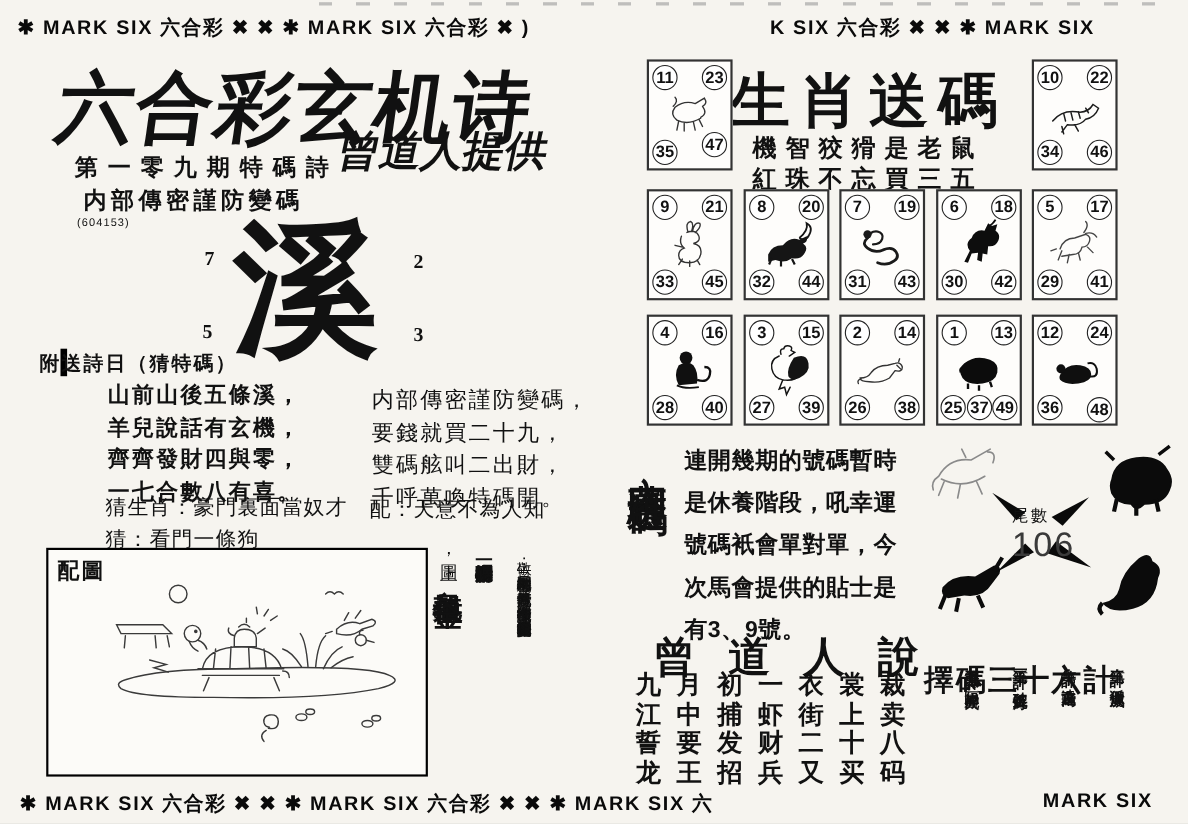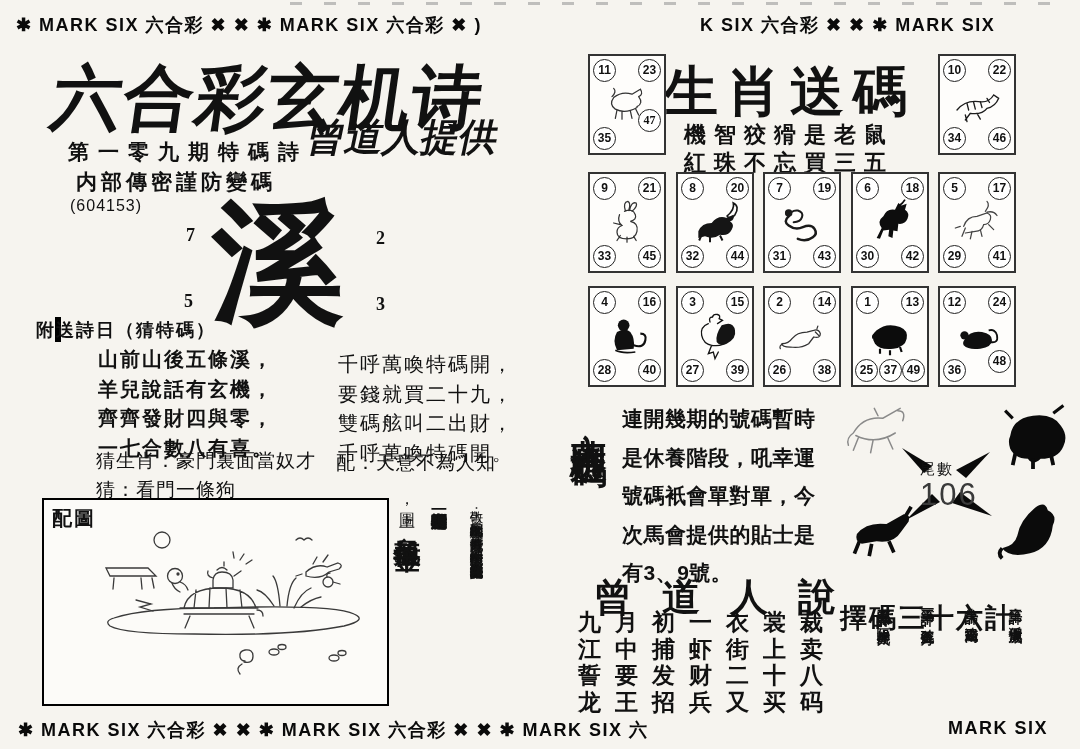--- a/index.html
+++ b/index.html
@@ -8,21 +8,21 @@
   .abs{position:absolute;}
   .serif{font-family:"Liberation Serif",serif;}
   
   .banner{font-weight:700;font-size:18px;letter-spacing:1.5px;white-space:nowrap;color:#0a0a0a;}
   .dashline{height:3px;background:repeating-linear-gradient(90deg,#9a9a9a 0 12px,transparent 12px 34px);opacity:.6;}
   
   .main-title{font-size:70px;font-weight:900;transform:skewX(-8deg);letter-spacing:2px;white-space:nowrap;}
   .provider{font-size:38px;font-weight:900;transform:skewX(-12deg);white-space:nowrap;}
   .issue{font-size:21px;letter-spacing:9px;font-weight:600;white-space:nowrap;}
   .warn{font-size:21px;letter-spacing:4px;font-weight:700;white-space:nowrap;}
-  .code{font-size:16px;letter-spacing:1px;}
+  .code{font-size:10px;letter-spacing:1px;}
   .bigchar{font-size:132px;font-weight:700;line-height:1;}
   .cornernum{font-size:18px;font-weight:600;}
   .poemhead{font-size:18px;font-weight:800;letter-spacing:2px;white-space:nowrap;}
   .poem div{font-size:20px;line-height:29.5px;letter-spacing:2px;white-space:nowrap;}
   .hint{font-size:19px;letter-spacing:1px;white-space:nowrap;}
   
   .peitu{border:2.5px solid #000;background:#fcfbf8;}
   .peitu-label{font-size:20px;font-weight:900;letter-spacing:2px;}
   
   .notice{writing-mode:vertical-rl;}
@@ -30,21 +30,21 @@
   .notice .small{font-size:13.5px;line-height:20px;}
   .notice .mid{font-size:16px;line-height:22px;margin-right:16px;font-weight:600;}
   .notice .bigline{font-size:16px;line-height:30px;margin-right:6px;}
   .notice .bigline b{font-size:27px;font-weight:800;letter-spacing:2px;}
   
   .shengxiao-title{font-size:54px;font-weight:900;letter-spacing:9px;white-space:nowrap;}
   .subtitle{font-size:22px;letter-spacing:8px;white-space:nowrap;font-weight:600;}
   .card{position:absolute;width:74px;height:97px;border:2px solid #333;background:#fefdfb;}
   .card svg{position:absolute;left:10px;top:24px;width:54px;height:50px;}
   .num{position:absolute;width:21px;height:21px;border:1.8px solid #222;border-radius:50%;
-       font-size:12px;font-weight:700;text-align:center;line-height:21px;background:#fff;}
+       font-size:15px;font-weight:700;text-align:center;line-height:21px;background:#fff;}
   
   .insider-title{writing-mode:vertical-rl;font-size:37px;font-weight:900;letter-spacing:6px;line-height:1;}
   .insider-text{font-size:21px;font-weight:700;line-height:38.5px;letter-spacing:.5px;}
   
   .tail-label{font-size:15px;letter-spacing:2px;}
   .tail-value{font-size:31px;letter-spacing:2px;color:#3a3a3a;line-height:1;}
   
   .zeng-title{font-size:38px;font-weight:700;letter-spacing:30px;white-space:nowrap;}
   .zeng-lines div{font-size:23px;letter-spacing:14px;line-height:26.5px;white-space:nowrap;font-weight:600;}
   
@@ -83,21 +83,21 @@
   <div class="abs poem serif" style="left:98px;top:345px;font-weight:bold;">
     <div>山前山後五條溪，</div>
     <div>羊兒說話有玄機，</div>
     <div>齊齊發財四與零，</div>
     <div>一七合數八有喜。</div>
   </div>
   <div class="abs hint serif" style="left:96px;top:448px;">猜生肖：豪門裏面當奴才</div>
   <div class="abs hint serif" style="left:96px;top:477px;">猜：看門一條狗</div>
 
   <div class="abs poem serif" style="left:338px;top:350px;">
-    <div>千呼萬喚特碼開，</div>
+    <div>内部傳密謹防變碼，</div>
     <div>要錢就買二十九，</div>
     <div>雙碼舷叫二出財，</div>
     <div>千呼萬喚特碼開。</div>
   </div>
   <div class="abs hint serif" style="left:336px;top:450px;">配：天意不為人知</div>
 
   <div class="abs peitu" style="left:42px;top:498px;width:343px;height:204px;">
     <div class="abs peitu-label" style="left:8px;top:5px;">配圖</div>
     <svg class="abs" style="left:0;top:0;" width="343" height="204" viewBox="0 0 343 204">
       <g fill="none" stroke="#3a3a3a" stroke-width="1.3" stroke-linecap="round">
@@ -183,21 +183,21 @@
     <div>第三計：狐假虎威</div>
     <div>第十計：遠走高飛</div>
     <div>第三十一計：破釜沉舟</div>
     <div>第三十五計：隔岸觀火</div>
   </div>
 
 <div class="card" style="left: 588px; top: 54px;"><span><svg viewBox="0 0 60 60">
           <g fill="none" stroke="#333" stroke-width="1.5" stroke-linecap="round">
             <path d="M12 20 q6 -6 2 -10 M14 21 q10 -8 22 -4 M36 17 l10 -6 M46 11 q4 6 -2 9 M14 21 q-6 8 2 14 M44 20 q6 8 -2 12 M16 35 q12 6 26 -2 M18 36 l-2 10 M24 38 l0 9 M34 37 l2 9 M40 34 l4 8"></path>
           </g>
-        </svg></span><span class="num" style="left: 3px; top: 3px;">11</span><span class="num" style="right: 3px; top: 3px;">23</span><span class="num" style="left: 3px; bottom: 3px;">35</span><span class="num" style="right: 3px; bottom: 21px; font-family: Liberation Serif, serif;">47</span></div>
+        </svg></span><span class="num" style="left: 3px; top: 3px;">11</span><span class="num" style="right: 3px; top: 3px;">23</span><span class="num" style="left: 3px; bottom: 3px;">35</span><span class="num" style="right: 3px; bottom: 10px;">47</span></div>
     <div class="card" style="left: 938px; top: 54px;"><span><svg viewBox="0 0 60 60">
           <g fill="none" stroke="#1c1c1c" stroke-width="1.6" stroke-linecap="round">
             <path d="M6 36 q10 -12 26 -10 q12 2 18 -8 l6 4 q-4 10 -14 12 q-6 8 -20 6 l-6 8 M16 42 l2 8 M30 40 l4 7"></path>
             <path d="M18 28 l2 8 M26 27 l2 8 M34 26 l2 7 M42 22 l3 5"></path>
           </g>
         </svg></span><span class="num" style="left: 3px; top: 3px;">10</span><span class="num" style="right: 3px; top: 3px;">22</span><span class="num" style="left: 3px; bottom: 3px;">34</span><span class="num" style="right: 3px; bottom: 3px;">46</span></div>
     <div class="card" style="left: 588px; top: 172px;"><span><svg viewBox="0 0 60 60">
           <g fill="none" stroke="#333" stroke-width="1.5" stroke-linecap="round">
             <path d="M28 15 q-3 -10 3 -11 q4 2 1 11 M33 15 q2 -11 8 -9 q2 4 -5 10 M27 16 q10 -4 13 4 q2 6 -6 8 q10 2 8 12 q-2 9 -12 9 q-12 0 -12 -8 q0 -6 6 -8 q-6 -5 -3 -13 M22 45 l-4 6 M30 47 l0 6 M38 46 l3 5 M14 30 l8 2"></path>
           </g>
@@ -252,14 +252,14 @@
             <path d="M12 26 q-4 2 -2 6" stroke="#0c0c0c" stroke-width="2" fill="none"></path>
             <path d="M18 44 l0 6 M30 46 l0 6 M42 42 l2 6" stroke="#0c0c0c" stroke-width="2.6" fill="none"></path>
           </g>
         </svg></span><span class="num" style="left: 3px; top: 3px;">1</span><span class="num" style="right: 3px; top: 3px;">13</span><span class="num" style="left: 2px; bottom: 3px;">25</span><span class="num" style="left: 26px; bottom: 3px;">37</span><span class="num" style="right: 2px; bottom: 3px;">49</span></div>
     <div class="card" style="left: 938px; top: 286px;"><span><svg viewBox="0 0 60 60">
           <g>
             <path d="M16 32 q6 -10 20 -8 q12 2 12 10 q0 8 -14 10 q-14 2 -20 -4 q-2 -4 2 -8z" fill="#0f0f0f"></path>
             <circle cx="15" cy="28" r="5" fill="#0f0f0f"></circle>
             <path d="M46 36 q10 2 8 -8 q-2 -8 -10 -6" fill="none" stroke="#0f0f0f" stroke-width="2.2"></path>
           </g>
-        </svg></span><span class="num" style="left: 3px; top: 3px;">12</span><span class="num" style="right: 3px; top: 3px;">24</span><span class="num" style="left: 3px; bottom: 3px;">36</span><span class="num" style="right: 3px; bottom: 12px;">48</span></div>
+        </svg></span><span class="num" style="left: 3px; top: 3px;">12</span><span class="num" style="right: 3px; top: 3px;">24</span><span class="num" style="left: 3px; bottom: 3px;">36</span><span class="num" style="right: 3px; bottom: 1px;">48</span></div>
   </div>
 
 </body></html>

